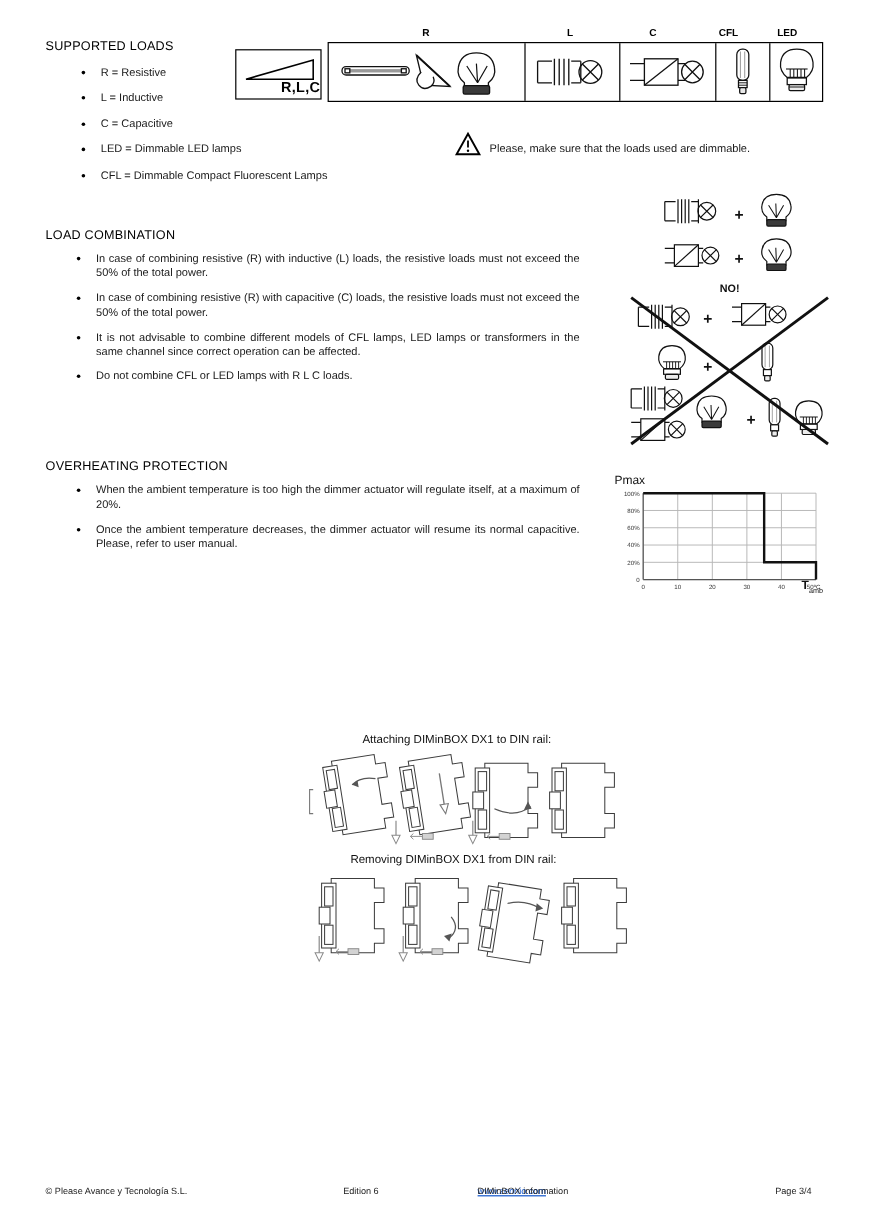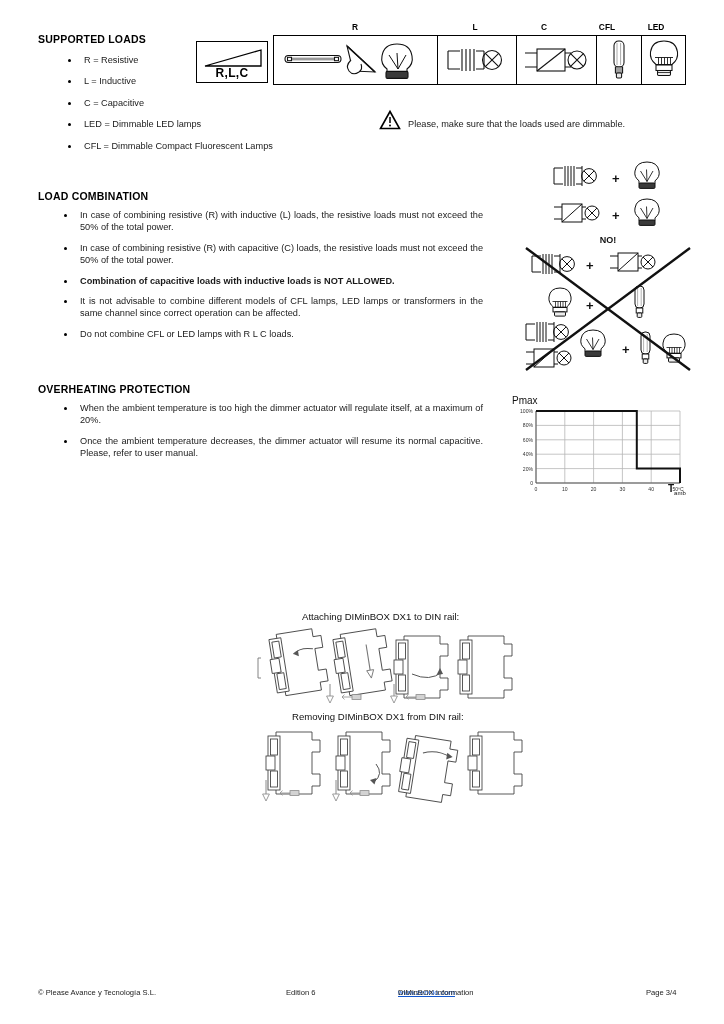--- a/index.html
+++ b/index.html
@@ -5,39 +5,39 @@
   html,body{margin:0;padding:0;background:#ffffff;}
   body{
     width:724px;height:1024px;position:relative;overflow:hidden;
     font-family:"Liberation Sans", sans-serif;color:#000;
     -webkit-font-smoothing:antialiased;
   }
   .page{position:absolute;left:0;top:0;width:724px;height:1024px;}
 
   
   h2.section{
-    position:absolute;margin:0;font-size:10.5px;font-weight:bold;
+    position:absolute;margin:0;font-size:10.5px;font-weight:normal;
     letter-spacing:.2px;color:#000;
   }
   .bullet-list{position:absolute;margin:0;padding:0;list-style:none;}
   .bullet-list li{
     position:relative;padding-left:42px;font-size:9.2px;line-height:12.4px;
     margin-bottom:8px;text-align:justify;color:#1a1a1a;
   }
   .bullet-list li:before{
     content:"";position:absolute;left:26px;top:5px;width:3px;height:3px;
     background:#000;border-radius:50%;
   }
   .bullet-list li.b{font-weight:bold;}
   .small-list li{margin-bottom:9px;padding-left:46px;}
   .small-list li:before{left:30px;}
 
   
   .rlcbox{position:absolute;border:1.4px solid #000;background:#fff;
-    display:flex;flex-direction:column;align-items:center;justify-content:flex-end;}
+    display:flex;flex-direction:column;align-items:flex-end;justify-content:flex-end;}
   .rlcbox .ramp{position:absolute;left:6px;top:5px;width:62px;height:22px;}
   .rlcbox .lbl{font-size:12px;font-weight:bold;letter-spacing:.3px;margin-bottom:2px;z-index:2;}
 
   
   .loadtable{position:absolute;border:1.4px solid #000;display:flex;background:#fff;}
   .loadcell{border-right:1.4px solid #000;display:flex;align-items:center;
     justify-content:center;gap:4px;box-sizing:border-box;}
   .loadcell:last-child{border-right:none;}
   .colhdr{position:absolute;font-size:8.4px;font-weight:bold;text-align:center;}
 
@@ -179,21 +179,20 @@
       <circle cx="11" cy="15.6" r="1" fill="#000"></circle>
     </svg>
     <div class="txt">Please, make sure that the loads used are dimmable.</div>
   </div>
 
   <h2 class="section" style="left:38px;top:190px;">LOAD COMBINATION</h2>
 
   <ul class="bullet-list" style="left:38px;top:209px;width:445px;">
     <li>In case of combining resistive (R) with inductive (L) loads, the resistive loads must not exceed the 50% of the total power.</li>
     <li>In case of combining resistive (R) with capacitive (C) loads, the resistive loads must not exceed the 50% of the total power.</li>
-    <li class="b">Combination of capacitive loads with inductive loads is NOT ALLOWED.</li>
     <li>It is not advisable to combine different models of CFL lamps, LED lamps or transformers in the same channel since correct operation can be affected.</li>
     <li>Do not combine CFL or LED lamps with R L C loads.</li>
   </ul>
 
   <div class="combo" style="left:520px;top:158px;width:176px;height:218px;">
     <svg width="176" height="218" viewBox="0 0 176 218">
       <defs>
         <g id="ind">
           <g stroke="#111" stroke-width="1" fill="none">
             <path d="M2 6 L2 22 M2 6 L11 6 M2 22 L11 22"></path>

